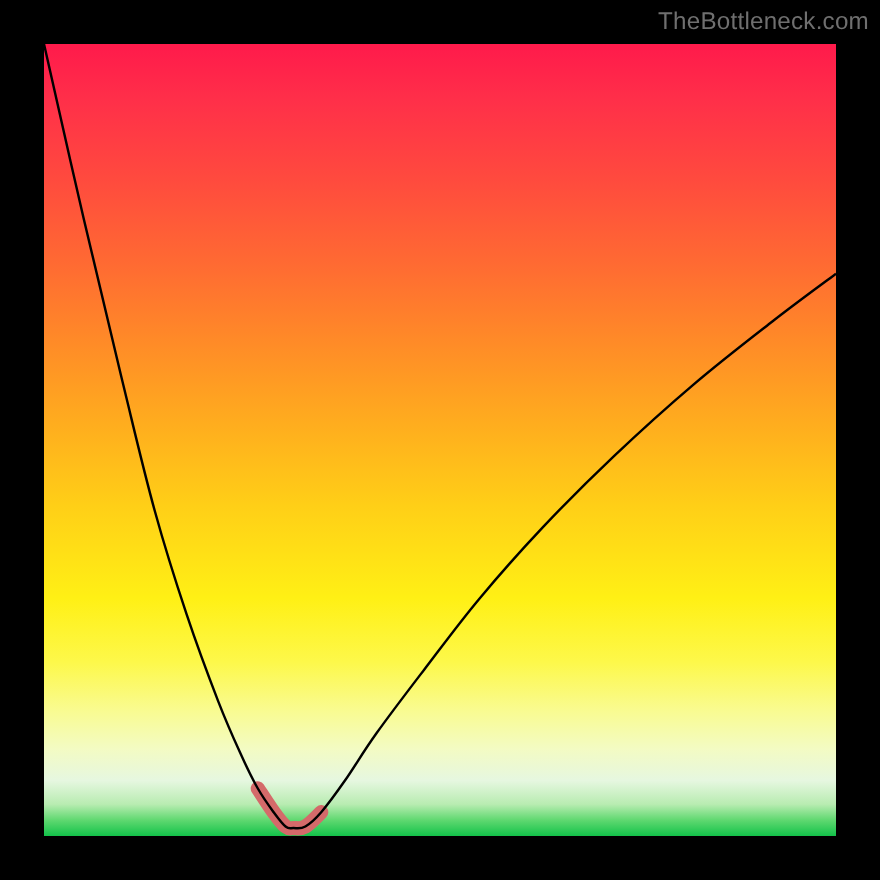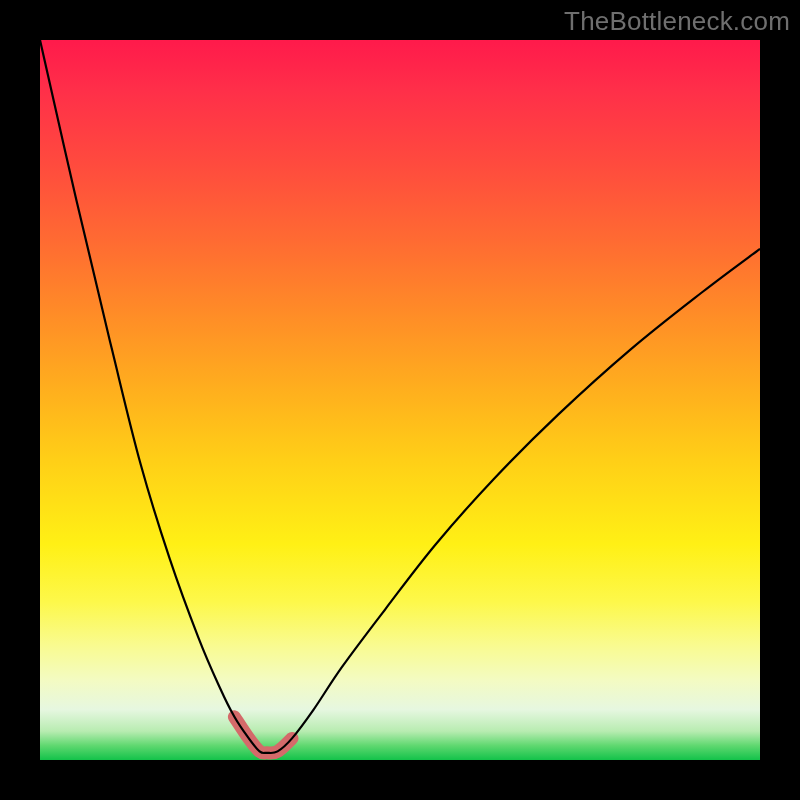--- a/index.html
+++ b/index.html
@@ -67,21 +67,21 @@
     fill: none;
     stroke: #d46a6a;
     stroke-width: 13;
     stroke-linecap: round;
   }
   .site-credit {
     position: absolute;
     top: 6px;
     right: 10px;
     color: #6f6f6f;
-    font-size: 26px;
+    font-size: 22px;
     letter-spacing: 0.2px;
   }
 </style>
 </head>
 <body>
 
 <div class="frame">
 
   <div class="plot-area">
     <div class="gradient"></div>

